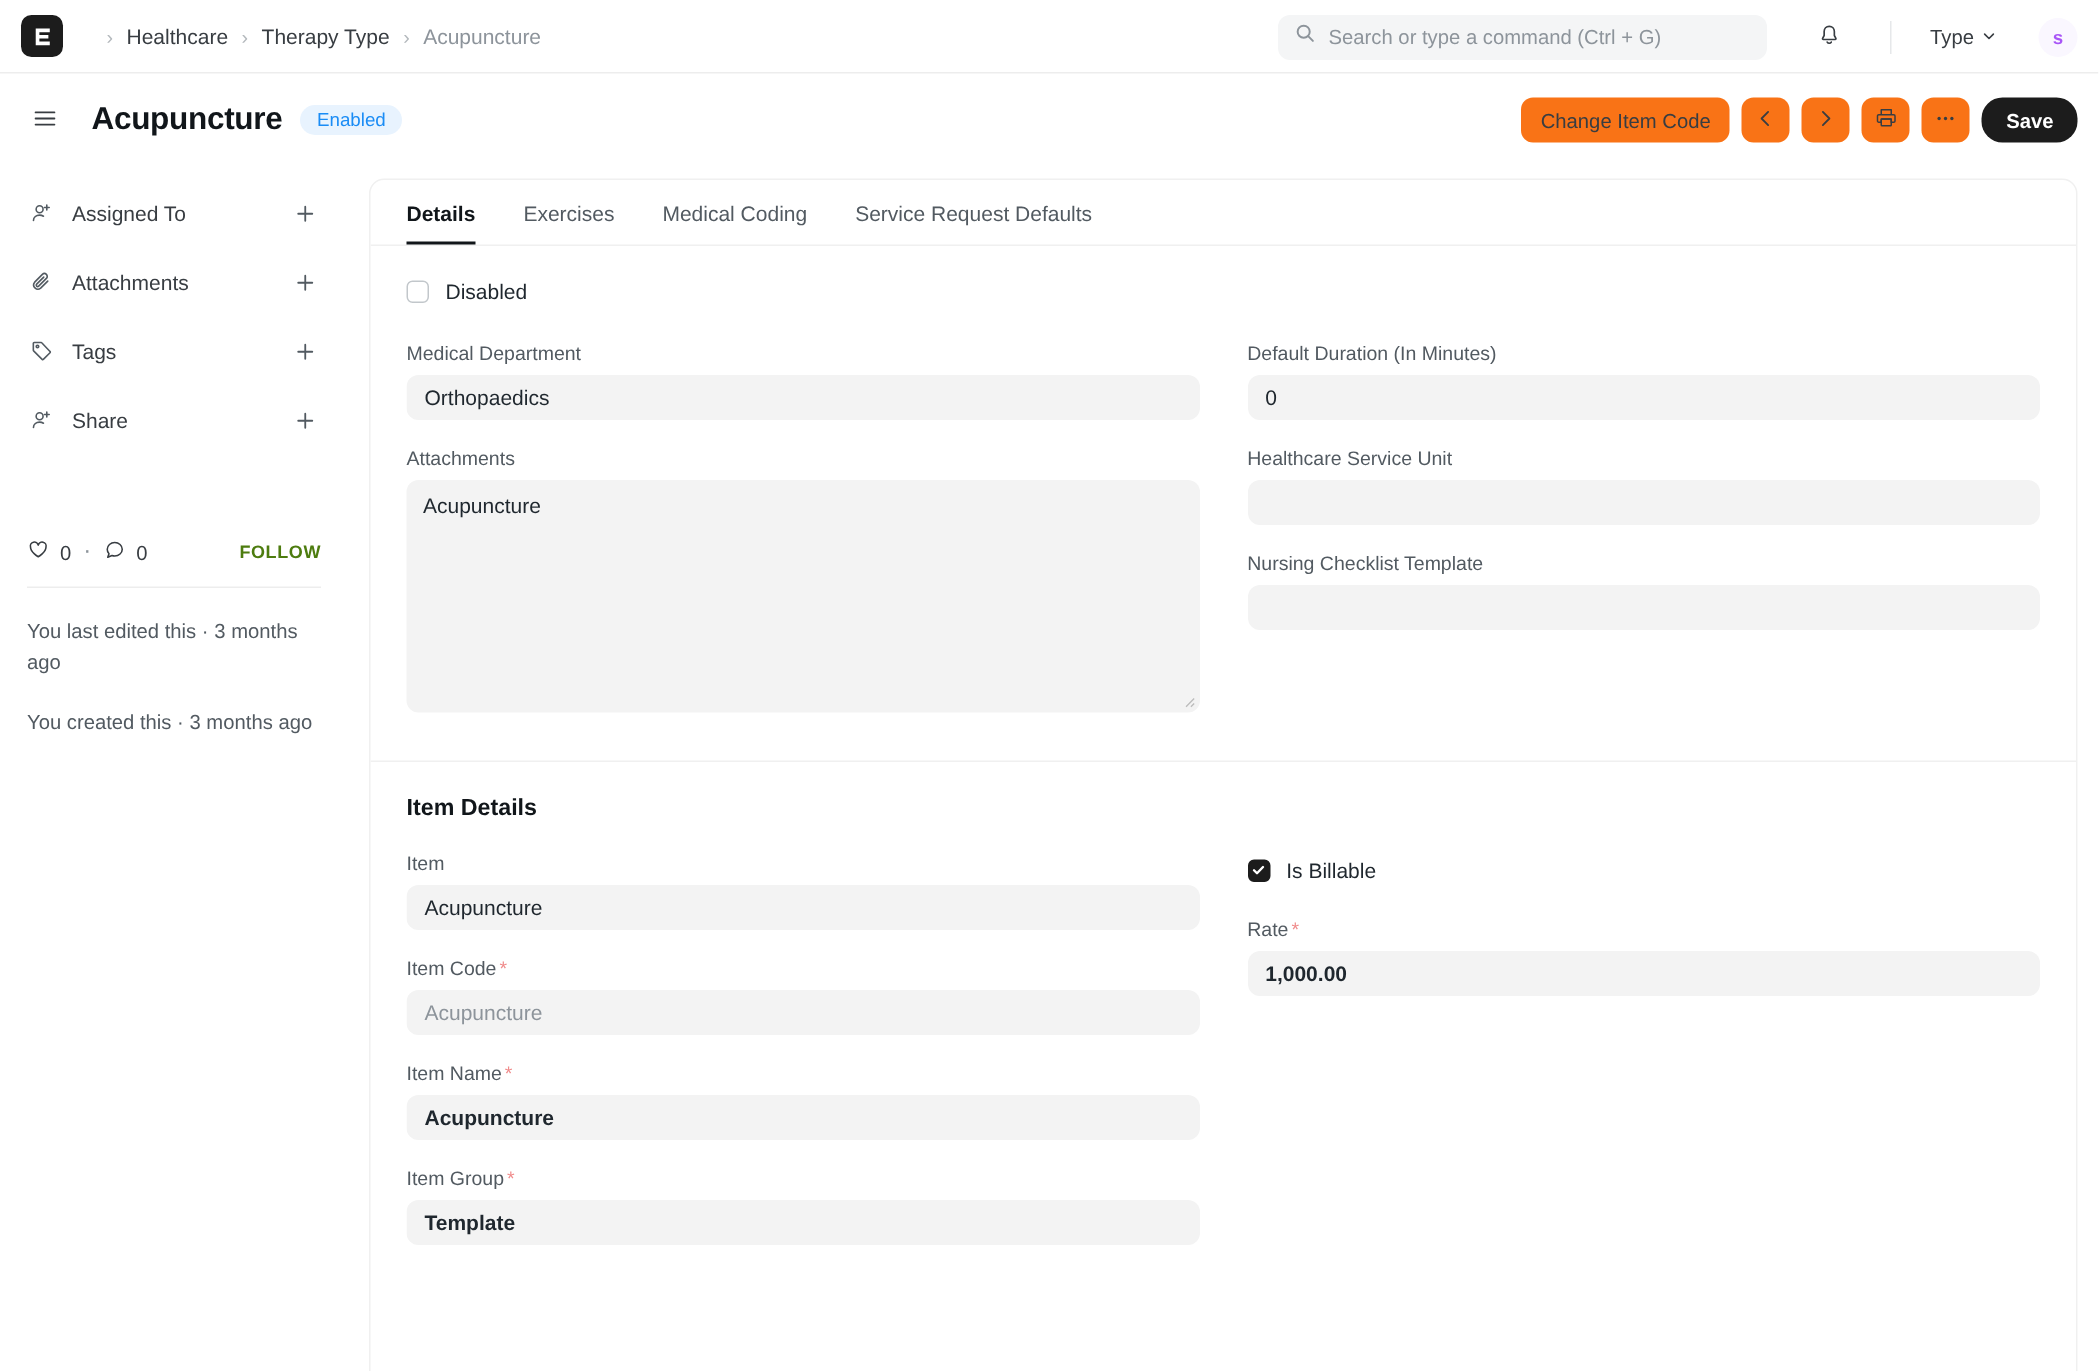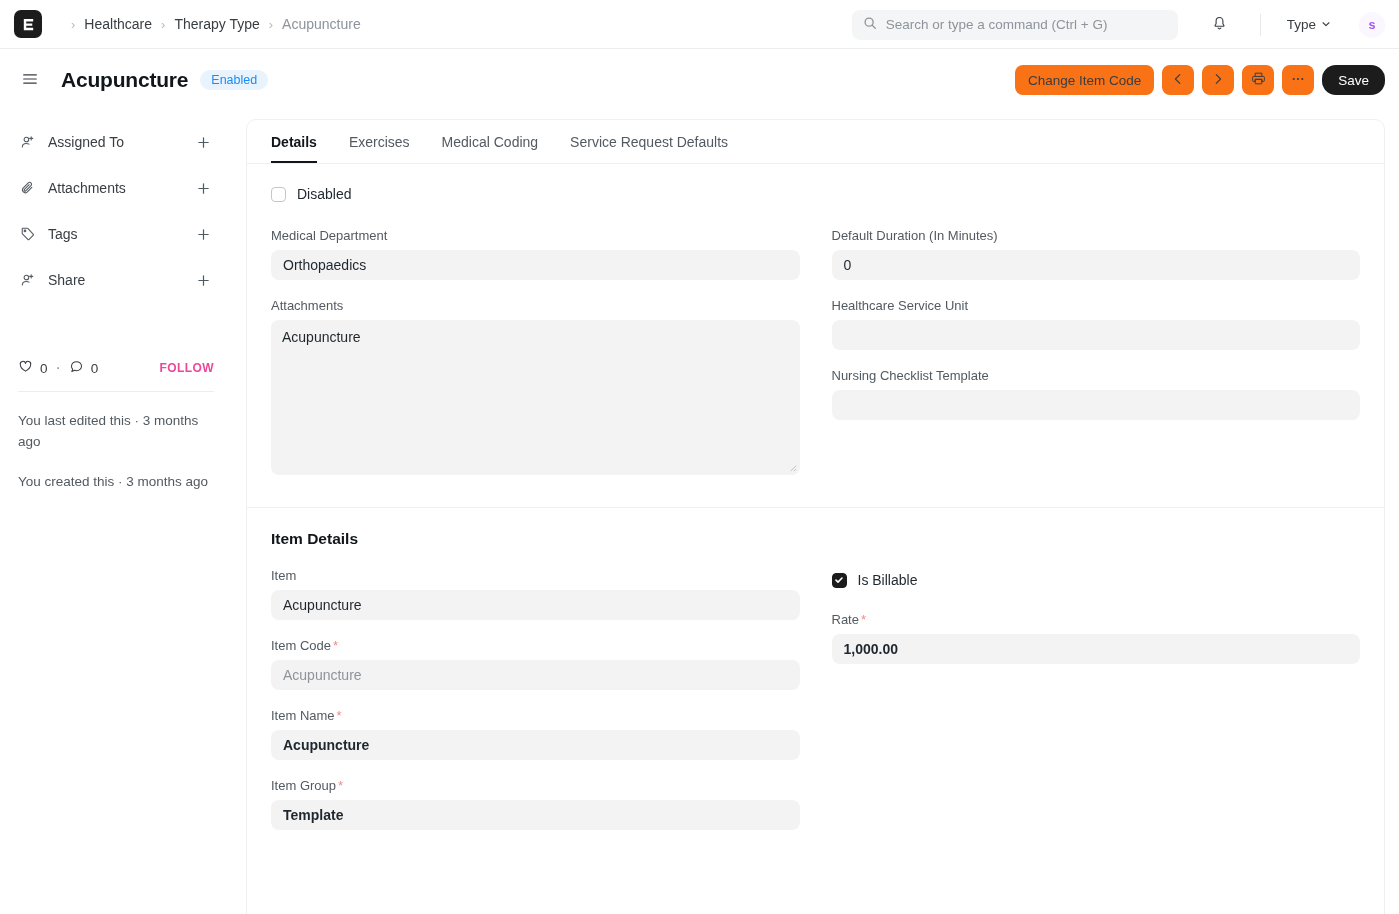--- a/index.html
+++ b/index.html
@@ -79,21 +79,21 @@
     font-size: 12.5px; font-weight: 500;
   }
   .hdr-actions { position:absolute; right: 14px; display:flex; align-items:center; gap: 8px; }
   .btn {
     height: 30px; border-radius: 8px; border: none; cursor: pointer;
     font-family: inherit; font-size: 13.5px; color: #383d42;
     background: #f97316; display:flex; align-items:center; justify-content:center;
     padding: 0 13px;
   }
   .btn.icon { width: 32px; padding: 0; }
-  .btn.primary { background: #1c1c1c; color: #fff; font-weight: 400; padding: 0 16px; border-radius: 14px; }
+  .btn.primary { background: #1c1c1c; color: #fff; font-weight: 700; padding: 0 16px; border-radius: 14px; }
 
   
   .body { display: flex; height: calc(914px - 49px - 62px); }
 
   
   .sidebar { width: 232px; flex: 0 0 232px; padding: 8px 18px 0 18px; }
   .side-row {
     height: 46px; display:flex; align-items:center; cursor:pointer;
   }
   .side-row .ic { width: 20px; display:flex; align-items:center; justify-content:center; color:#525a61; }
@@ -103,21 +103,21 @@
     color:#525a61; background:none;border:none;cursor:pointer;
   }
   .side-stats {
     display:flex; align-items:center; margin-top: 56px; padding-bottom: 14px;
     border-bottom: 1px solid #ededed;
   }
   .stat { display:flex; align-items:center; gap:7px; color:#383d42; font-size:13.5px; cursor:pointer;}
   .stat-dot { color:#8d949b; margin: 0 8px; }
   .follow {
     margin-left: auto; font-size: 12px; font-weight: 700; letter-spacing: .4px;
-    color:#ec4899; background:none;border:none;cursor:pointer;font-family:inherit;
+    color:#4d7c0f; background:none;border:none;cursor:pointer;font-family:inherit;
   }
   .side-note { font-size: 13.5px; color: #525a61; line-height: 1.55; margin-top: 19px; }
 
   
   .main { flex: 1; padding: 8px 14px 0 14px; }
   .card {
     border: 1px solid #f0f0f0; border-radius: 10px; background: #fff;
     height: 886px; overflow: hidden;
   }
   .tabs { display:flex; gap: 0; padding: 0 24px; border-bottom: 1px solid #f0f0f0; }

